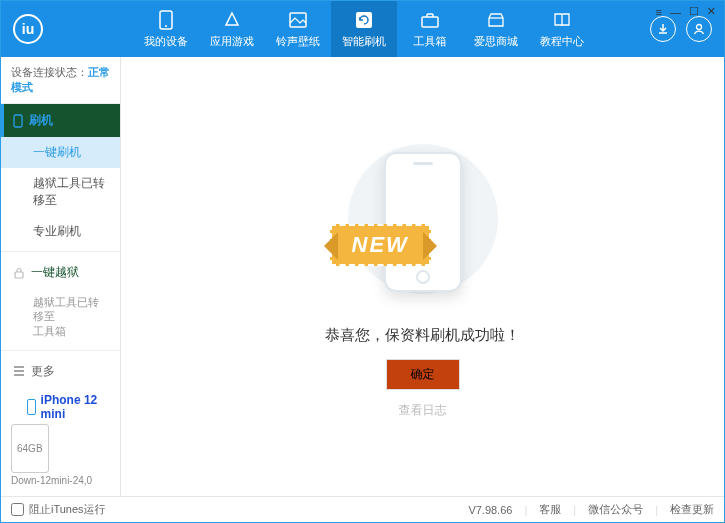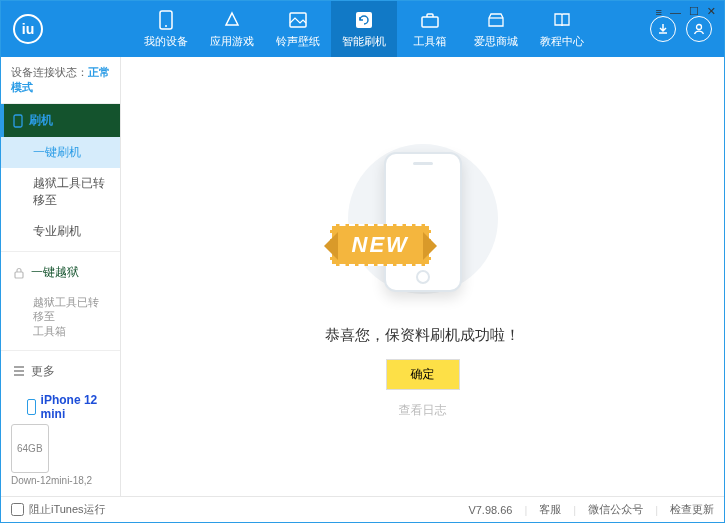--- a/index.html
+++ b/index.html
@@ -54,21 +54,21 @@
 .phone-body { width: 78px; height: 140px; background: #fff; border: 2px solid #dfe6ec; border-radius: 12px; position: absolute; left: 61px; top: 18px; box-shadow: 0 6px 14px rgba(0,0,0,.12); }
 .phone-body::before { content: ""; position: absolute; top: 8px; left: 50%; transform: translateX(-50%); width: 20px; height: 3px; background: #dfe6ec; border-radius: 3px; }
 .phone-body::after { content: ""; position: absolute; bottom: 6px; left: 50%; transform: translateX(-50%); width: 10px; height: 10px; border: 2px solid #dfe6ec; border-radius: 50%; }
 .new-ribbon { position: absolute; left: 7px; right: 0; top: 90px; display: flex; justify-content: flex-start; }
 .ribbon { background: #f4b63e; color: #fff; font-weight: bold; font-style: italic; font-size: 22px; padding: 6px 20px; position: relative; letter-spacing: 2px; border: 2px dashed #fff; }
 .ribbon::before, .ribbon::after { content: ""; position: absolute; top: 6px; width: 0; height: 0; border: 14px solid transparent; }
 .ribbon::before { left: -22px; border-right-color: #d99a2a; }
 .ribbon::after { right: -22px; border-left-color: #d99a2a; }
 
 .success-text { margin-top: 22px; font-size: 15px; color: #333; }
-.ok-btn { margin-top: 14px; border: 1px solid #ddd; background: #fde047; padding: 6px 24px; font-size: 12px; cursor: pointer; }
+.ok-btn { margin-top: 14px; border: 1px solid #ddd; background: #c2410c; padding: 6px 24px; font-size: 12px; cursor: pointer; }
 .log-link { margin-top: 12px; color: #bbb; font-size: 12px; cursor: pointer; font-family: Liberation Mono, monospace; }
 
 
 .statusbar { height: 26px; border-top: 1px solid #e6e6e6; display: flex; align-items: center; padding: 0 10px; font-size: 11px; color: #666; }
 .statusbar .left { display: flex; align-items: center; gap: 5px; }
 .statusbar .right { margin-left: auto; display: flex; gap: 12px; align-items: center; }
 .statusbar .sep { color: #ddd; }
 
 svg { display: block; }
 </style>
@@ -203,21 +203,21 @@
             </svg>
           <span>更多</span>
         </div>
 
       </div>
 
 
       <div class="device-box">
         <div class="device-name">iPhone 12 mini</div>
         <div class="storage-badge">64GB</div>
-        <div class="device-sub">Down-12mini-18,2</div>
+        <div class="device-sub">Down-12mini-24,0</div>
       </div>
     </div>
 
     <div class="main">
       <div class="phone-illus">
         <div class="phone-bg"></div>
         <div class="phone-body"></div>
         <div class="new-ribbon">
           <div class="ribbon">NEW</div>
         </div>

